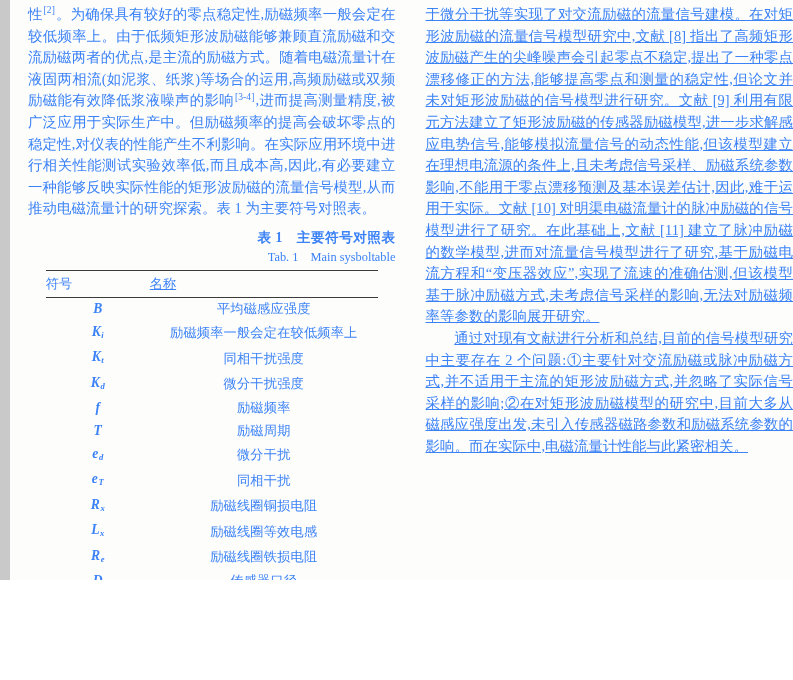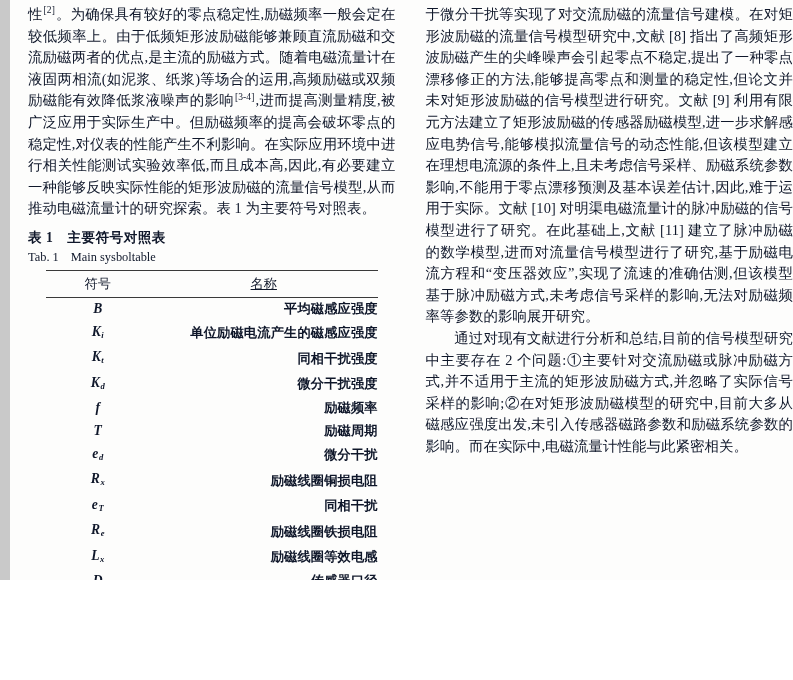--- a/index.html
+++ b/index.html
@@ -7,21 +7,21 @@
     padding: 0;
     background: #ffffff;
   }
   #page {
     position: relative;
     width: 793px;
     height: 580px;
     background: #fdfdfc;
     overflow: hidden;
     font-family: "Liberation Serif", "DejaVu Serif", serif;
-    color: #0f172a;
+    color: #3b82f6;
   }
   
   #scan-edge {
     position: absolute;
     left: 0; top: 0;
     width: 10px; height: 680px;
     background: #c9c9c9;
   }
   #columns {
     position: absolute;
@@ -29,21 +29,21 @@
     width: 783px; height: 680px;
     display: flex;
     gap: 22px;
   }
   .column {
     width: 372px;
     padding-top: 4px;
     box-sizing: border-box;
   }
   .col-left  { margin-left: 18px; }
-  .col-right { margin-left: 8px; }
+  .col-right { margin-left: 8px; text-decoration: underline; }
 
   p.para {
     margin: 0;
     font-size: 14.4px;
     line-height: 21.6px;
     text-align: justify;
     text-justify: inter-ideograph;
     letter-spacing: 0.1px;
     word-break: break-all;
   }
@@ -53,46 +53,46 @@
     vertical-align: super;
     line-height: 0;
     padding: 0 1px;
   }
 
   
   .table-block {
     margin-top: 8px;
   }
   .tbl-caption-cn {
-    text-align: left;
+    text-align: right;
     font-size: 13.6px;
     font-weight: bold;
     line-height: 20px;
     letter-spacing: 0.5px;
   }
   .tbl-caption-cn .cap-gap { display: inline-block; width: 14px; }
   .tbl-caption-en {
-    text-align: left;
+    text-align: right;
     font-size: 12.4px;
     line-height: 19px;
     font-family: "Liberation Serif", "DejaVu Serif", serif;
   }
   .tbl-caption-en .cap-gap { display: inline-block; width: 12px; }
 
   table.symtable {
     width: 332px;
     margin: 3px auto 0 auto;
     border-collapse: collapse;
     table-layout: fixed;
   }
   table.symtable thead th {
     font-size: 13.2px;
     font-weight: normal;
     padding: 4px 0 4px 0;
-    text-align: center;
+    text-align: left;
     border-top: 1.6px solid #3a3a3a;
     border-bottom: 1.1px solid #3a3a3a;
   }
   table.symtable th.col-sym { width: 104px; }
   table.symtable th.col-name { width: 228px; text-decoration: underline; }
   table.symtable tbody td {
     padding: 2.0px 0;
     text-align: center;
     font-size: 13.2px;
     line-height: 18.6px;
@@ -104,23 +104,22 @@
     font-weight: bold;
     font-size: 13.6px;
   }
   table.symtable tbody td.sym sub {
     font-size: 8.6px;
     font-style: italic;
     vertical-align: -2px;
     padding-left: 0.5px;
   }
   table.symtable tbody td.name {
-    font-weight: bold;
+    font-weight: normal;
     letter-spacing: 0.2px;
-    text-align: right;
   }
 </style>
 </head>
 <body>
 
 <div id="page">
 
   <div id="scan-edge"></div>
 
   <div id="columns">
@@ -142,21 +141,21 @@
               <th class="col-name">名称</th>
             </tr>
           </thead>
           <tbody id="symtable-body">
               <tr>
                 <td class="sym">B</td>
                 <td class="name">平均磁感应强度</td>
               </tr>
               <tr>
                 <td class="sym">K<sub>i</sub></td>
-                <td class="name">单位励磁电流产生的磁感应强度</td>
+                <td class="name">励磁频率一般会定在较低频率上</td>
               </tr>
               <tr>
                 <td class="sym">K<sub>t</sub></td>
                 <td class="name">同相干扰强度</td>
               </tr>
               <tr>
                 <td class="sym">K<sub>d</sub></td>
                 <td class="name">微分干扰强度</td>
               </tr>
               <tr>
@@ -165,34 +164,34 @@
               </tr>
               <tr>
                 <td class="sym">T</td>
                 <td class="name">励磁周期</td>
               </tr>
               <tr>
                 <td class="sym">e<sub>d</sub></td>
                 <td class="name">微分干扰</td>
               </tr>
               <tr>
+                <td class="sym">e<sub>T</sub></td>
+                <td class="name">同相干扰</td>
+              </tr>
+              <tr>
                 <td class="sym">R<sub>x</sub></td>
                 <td class="name">励磁线圈铜损电阻</td>
               </tr>
               <tr>
-                <td class="sym">e<sub>T</sub></td>
-                <td class="name">同相干扰</td>
+                <td class="sym">L<sub>x</sub></td>
+                <td class="name">励磁线圈等效电感</td>
               </tr>
               <tr>
                 <td class="sym">R<sub>e</sub></td>
                 <td class="name">励磁线圈铁损电阻</td>
-              </tr>
-              <tr>
-                <td class="sym">L<sub>x</sub></td>
-                <td class="name">励磁线圈等效电感</td>
               </tr>
               <tr>
                 <td class="sym">D</td>
                 <td class="name">传感器口径</td>
               </tr>
               <tr>
                 <td class="sym">U<sub>e</sub></td>
                 <td class="name">在本文中</td>
               </tr>
               <tr>

